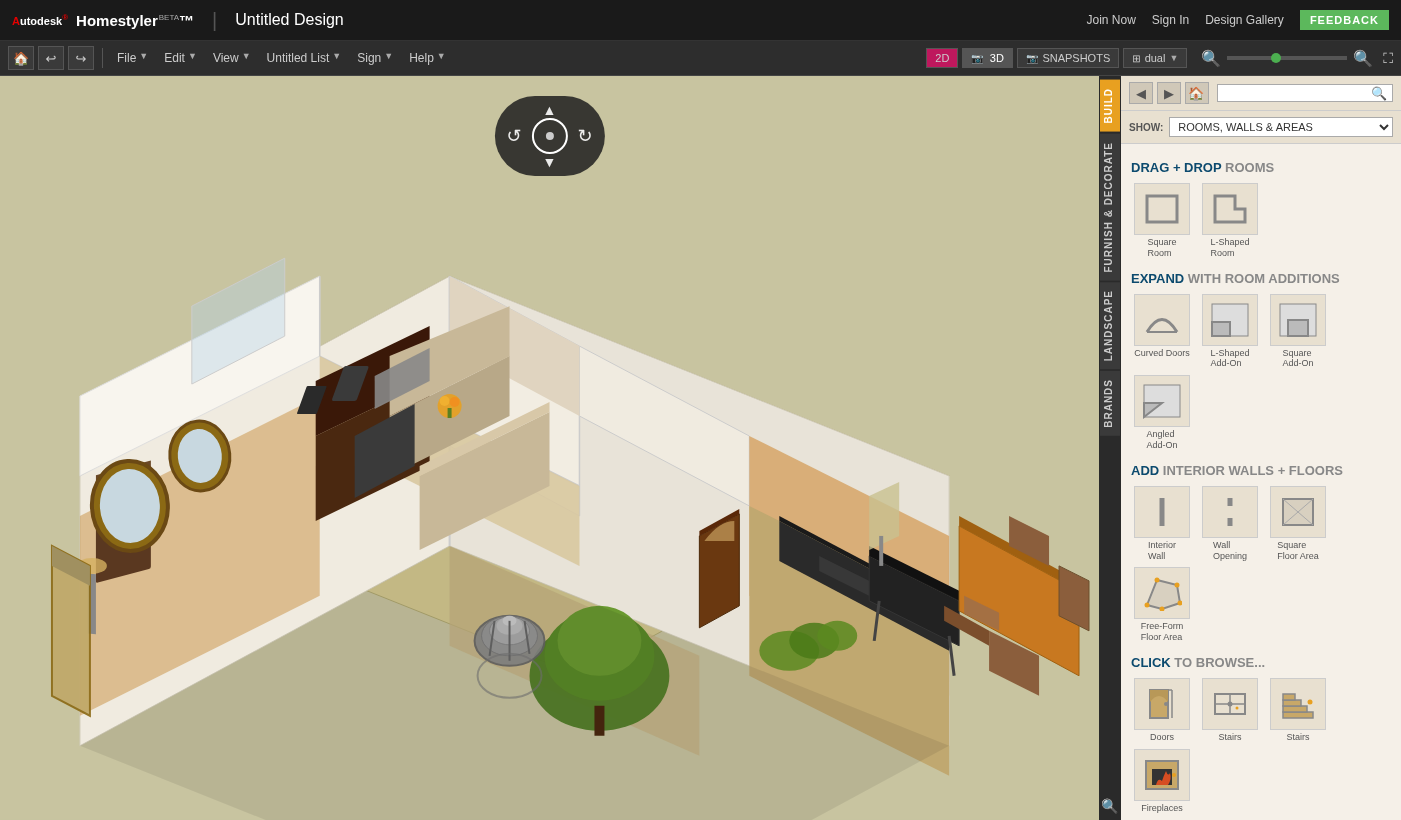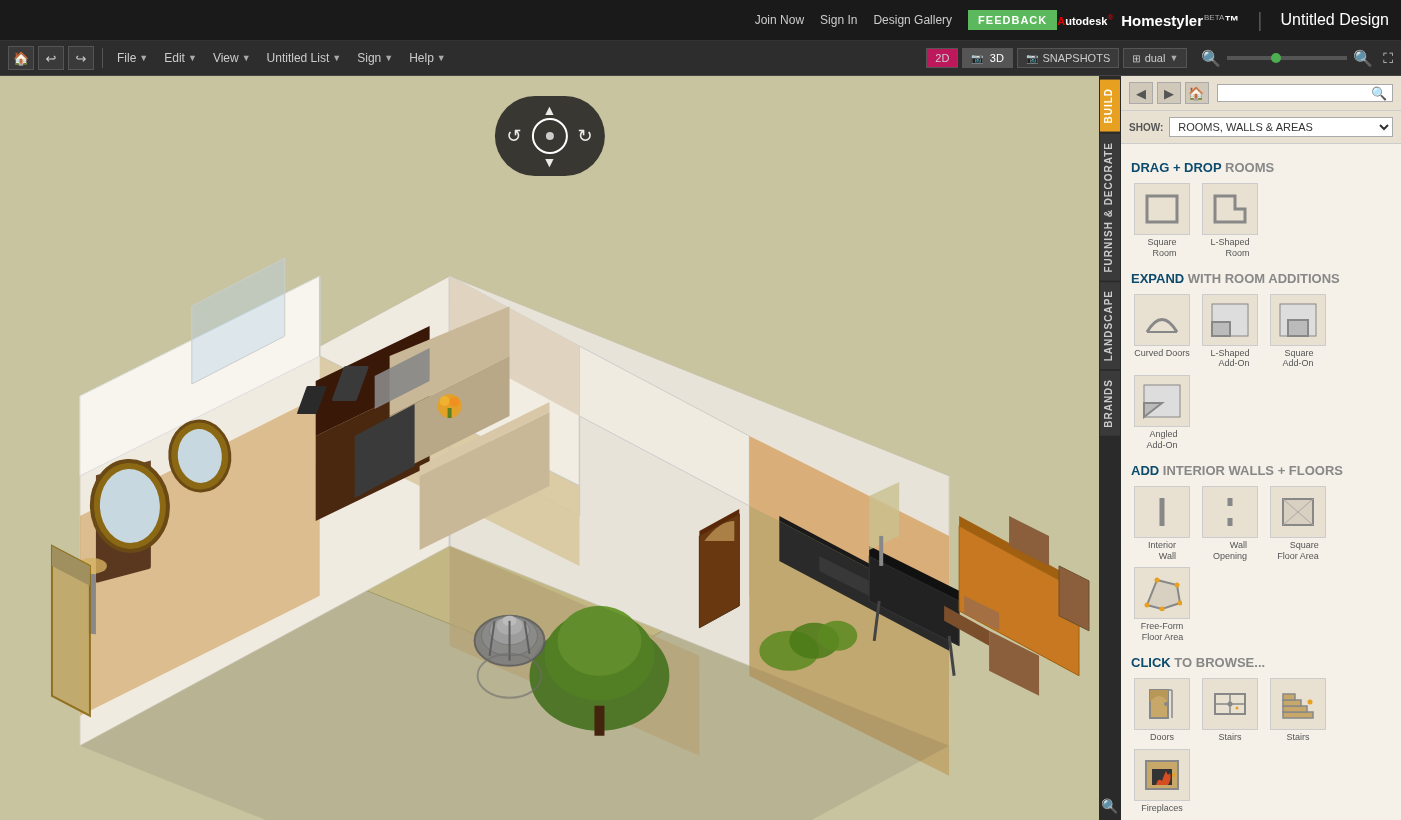--- a/index.html
+++ b/index.html
@@ -86,21 +86,21 @@
     }
     .toolbar-separator { width: 1px; height: 20px; background: #555; margin: 0 4px; }
     .toolbar-menu-btn {
       background: none;
       border: none;
       color: #ccc;
       font-size: 12px;
       cursor: pointer;
       padding: 4px 6px;
       display: flex;
-      align-items: center;
+      align-items: flex-start;
       gap: 3px;
     }
     .caret { font-size: 9px; color: #aaa; }
 
     
     #view-toggle {
       margin-left: auto;
       display: flex;
       align-items: center;
       gap: 4px;
@@ -390,48 +390,48 @@
       height: 52px;
       background: #e8e0d0;
       border: 1px solid #ccc;
       display: flex;
       align-items: center;
       justify-content: center;
     }
     .item-label {
       font-size: 9px;
       color: #555;
-      text-align: right;
+      text-align: left;
       margin-top: 2px;
       line-height: 1.2;
     }
 
     
     .shape-svg { width: 40px; height: 36px; }
 
   </style>
 </head>
 <body>
 
 <div id="top-bar">
-  <div id="top-nav">
-    <a href="#">Join Now</a>
-    <a href="#">Sign In</a>
-    <a href="#">Design Gallery</a>
-    <button id="feedback-btn">FEEDBACK</button>
-  </div>
   <div id="logo-area">
     <span id="autodesk-logo">
       <span class="red">A</span>utodesk<sup style="color:#e30000;font-size:8px;">®</sup>
     </span>
     <span id="homestyler-text">
       Homestyler<sup style="font-size:8px;color:#aaa;font-weight:normal;margin-left:1px;">BETA</sup>™
     </span>
     <span id="title-divider">|</span>
     <span id="design-title">Untitled Design</span>
+  </div>
+  <div id="top-nav">
+    <a href="#">Join Now</a>
+    <a href="#">Sign In</a>
+    <a href="#">Design Gallery</a>
+    <button id="feedback-btn">FEEDBACK</button>
   </div>
 </div>
 
 <div id="toolbar">
   <button class="toolbar-icon-btn">🏠</button>
   <button class="toolbar-icon-btn">↩</button>
   <button class="toolbar-icon-btn">↪</button>
   <div class="toolbar-separator"></div>
   <button class="toolbar-menu-btn">
     <span>File</span>

